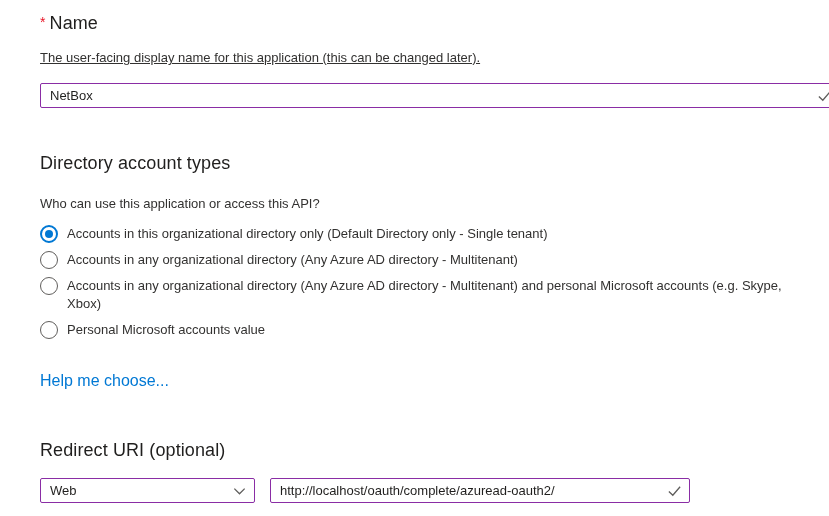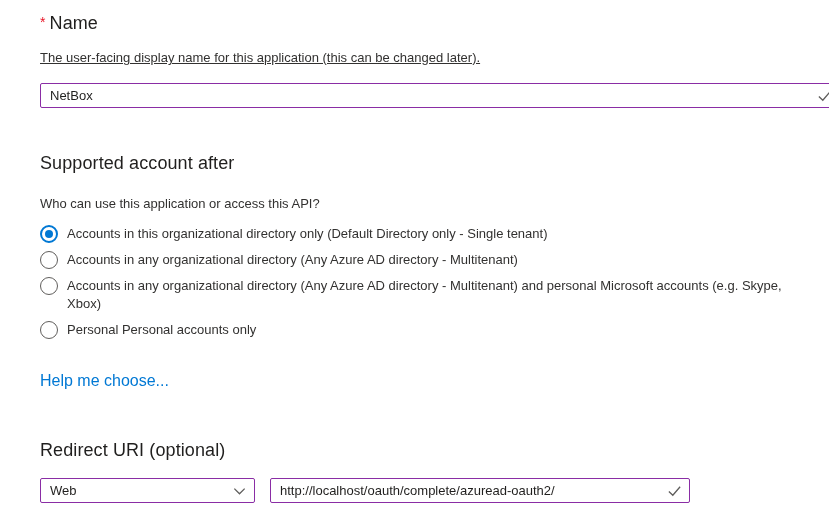--- a/index.html
+++ b/index.html
@@ -87,38 +87,38 @@
     <div class="desc">The user-facing display name for this application (this can be changed later).</div>
     <div class="input-wrap name-input-wrap">
       <input class="text-input" type="text" value="NetBox" style="">
       <svg class="glyph input-icon" viewBox="0 0 16 16">
           <path d="M2 8.5 L6.2 12.5 L14 3.5"></path>
         </svg>
     </div>
   </div>
 
   <div class="section sec-accounts">
-    <div class="section-title">Supported account after</div>
+    <div class="section-title">Directory account types</div>
     <div class="question">Who can use this application or access this API?</div>
     <div class="options">
         <div class="radio-row">
           <span class="radio checked"></span>
           <span class="radio-label">Accounts in this organizational directory only (Default Directory only - Single tenant)</span>
         </div>
         <div class="radio-row">
           <span class="radio"></span>
           <span class="radio-label">Accounts in any organizational directory (Any Azure AD directory - Multitenant)</span>
         </div>
         <div class="radio-row">
           <span class="radio"></span>
           <span class="radio-label">Accounts in any organizational directory (Any Azure AD directory - Multitenant) and personal Microsoft accounts (e.g. Skype, Xbox)</span>
         </div>
         <div class="radio-row">
           <span class="radio"></span>
-          <span class="radio-label">Personal Personal accounts only</span>
+          <span class="radio-label">Personal Microsoft accounts value</span>
         </div>
       </div>
     <a class="help-link">Help me choose...</a>
   </div>
 
   <div class="section sec-redirect">
     <div class="section-title">Redirect URI (optional)</div>
     <div class="redirect-controls">
       <div class="select-wrap">
         <div class="select-box">

